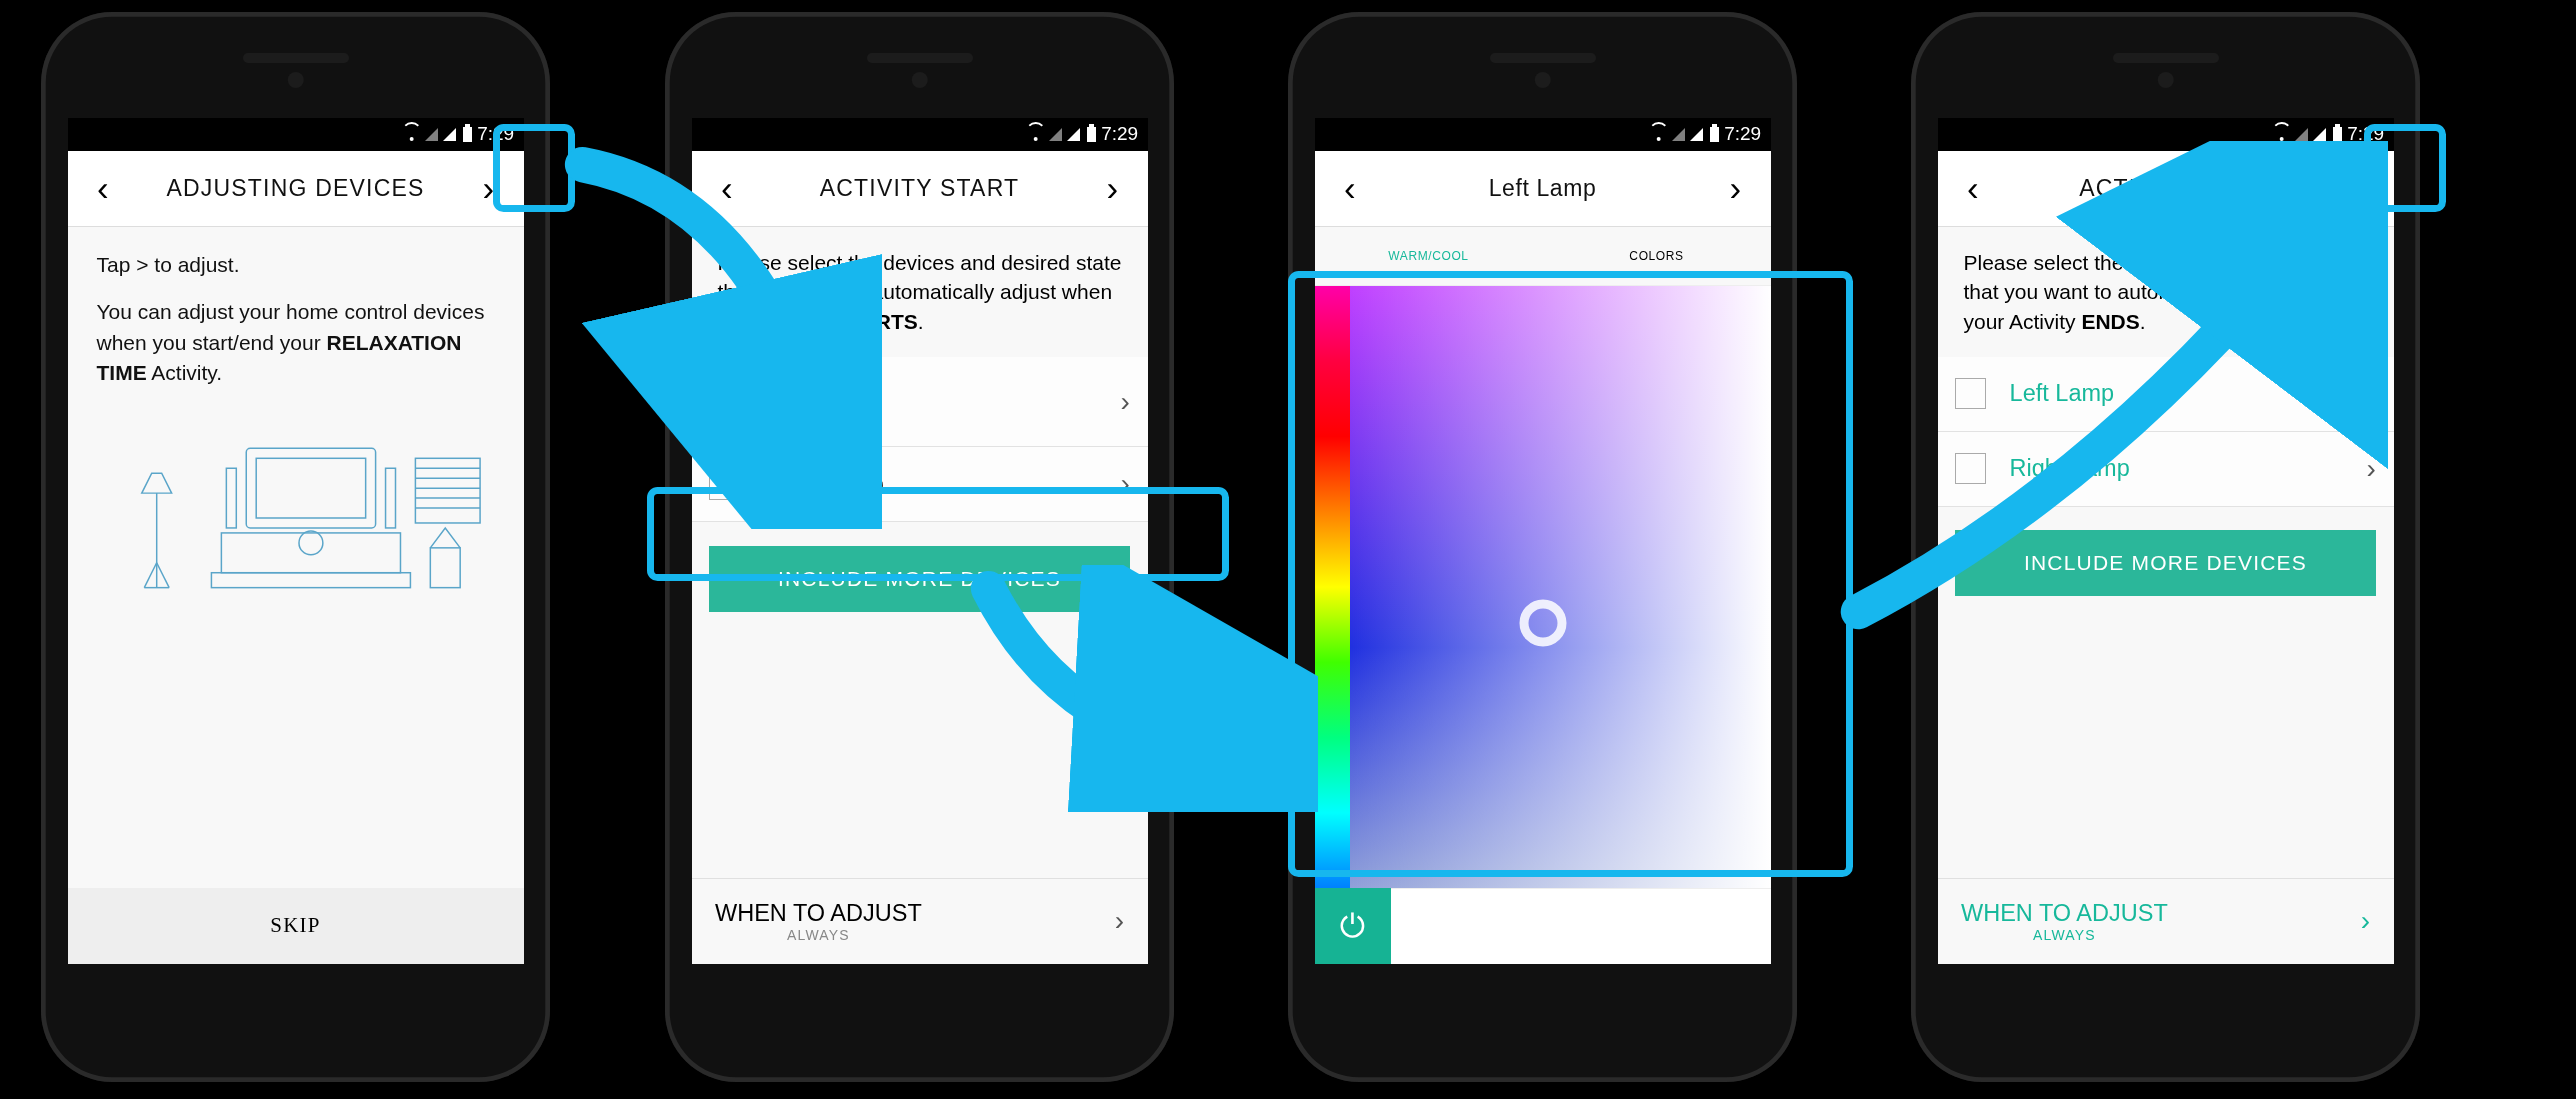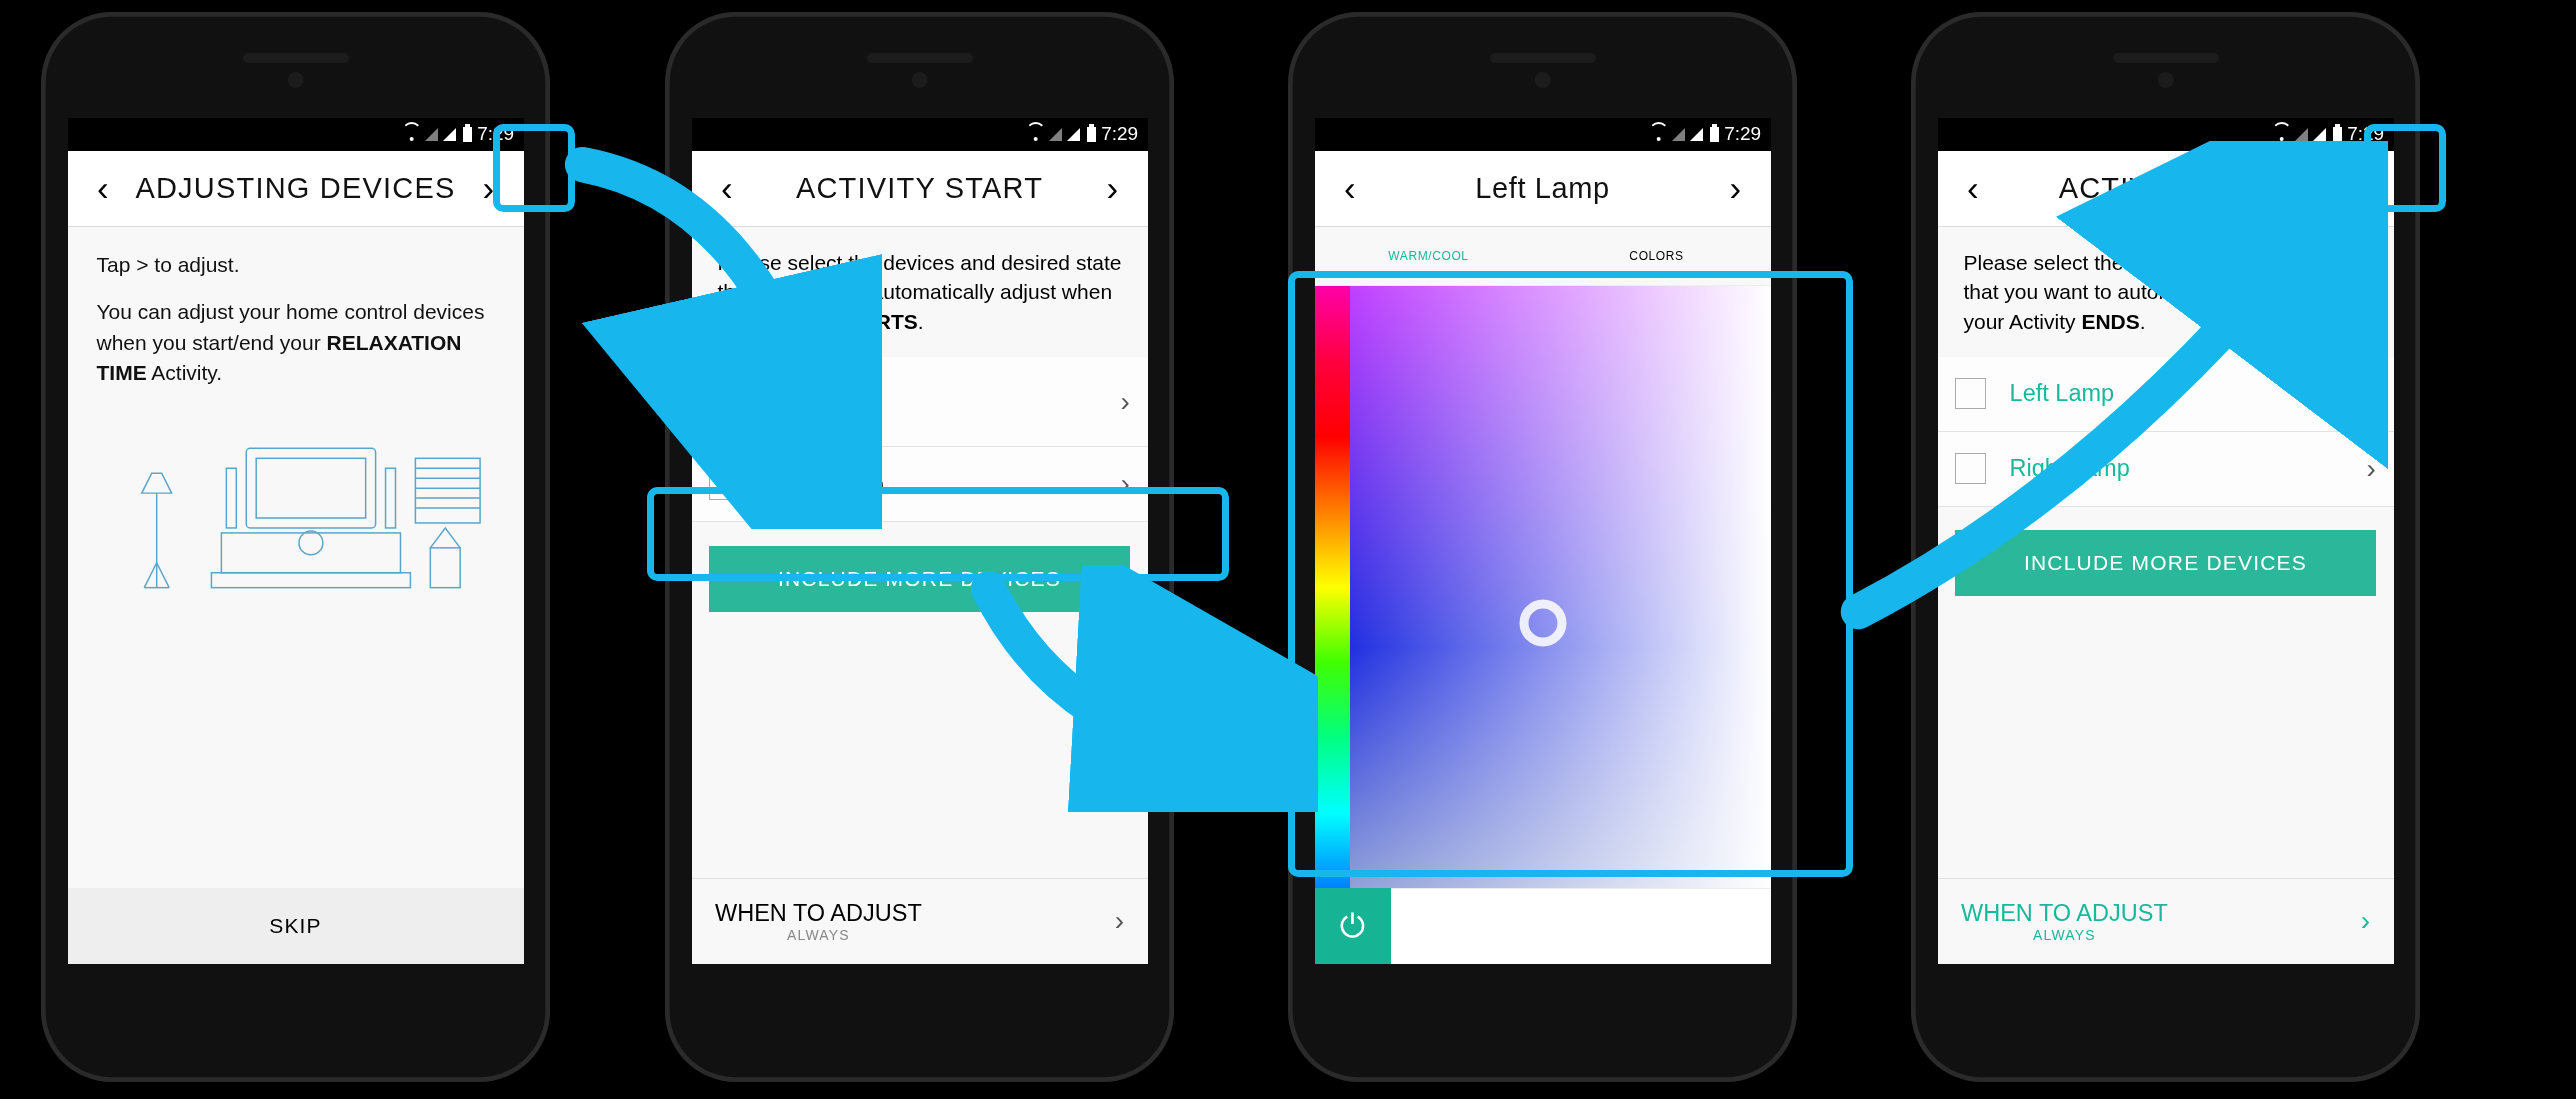--- a/index.html
+++ b/index.html
@@ -88,30 +88,30 @@
   .titlebar {
     height: 76px;
     background: #fff;
     border-bottom: 0.6px solid #ddd;
     display: flex;
     align-items: center;
     justify-content: space-between;
     padding: 0 17.6px;
   }
   .chev { font-size: 35px; font-weight: 300; color: #000; padding: 5.9px 11.8px; cursor:pointer; }
-  .title { font-size: 29px; letter-spacing: 1.2px; font-weight: 400; color:#111; }
+  .title { font-size: 23px; letter-spacing: 1.2px; font-weight: 400; color:#111; }
   .title.thin { font-weight:300; letter-spacing:0.6px; }
   .body { flex:1; padding: 23.5px 29px; color:#111; font-size:21px; line-height:1.45; }
   .body p { margin-bottom: 16.5px; }
   .body b { font-weight:700; }
   .skipbar {
     height: 76px;
     background: #eee;
     display:flex;align-items:center;justify-content:center;
-    font-size:21px;letter-spacing:1.2px;
+    font-size:21px;letter-spacing:1.2px;font-family:Liberation Serif, serif;
   }
   .list-item {
     display:flex;align-items:center;
     padding: 21px 17.6px;
     border-bottom:0.6px solid #e2e2e2;
     background:#fdfdfd;
   }
   .list-item .cb {
     width:31px;height:31px;border:1.2px solid #aaa;margin-right:23.5px;flex-shrink:0;
   }

